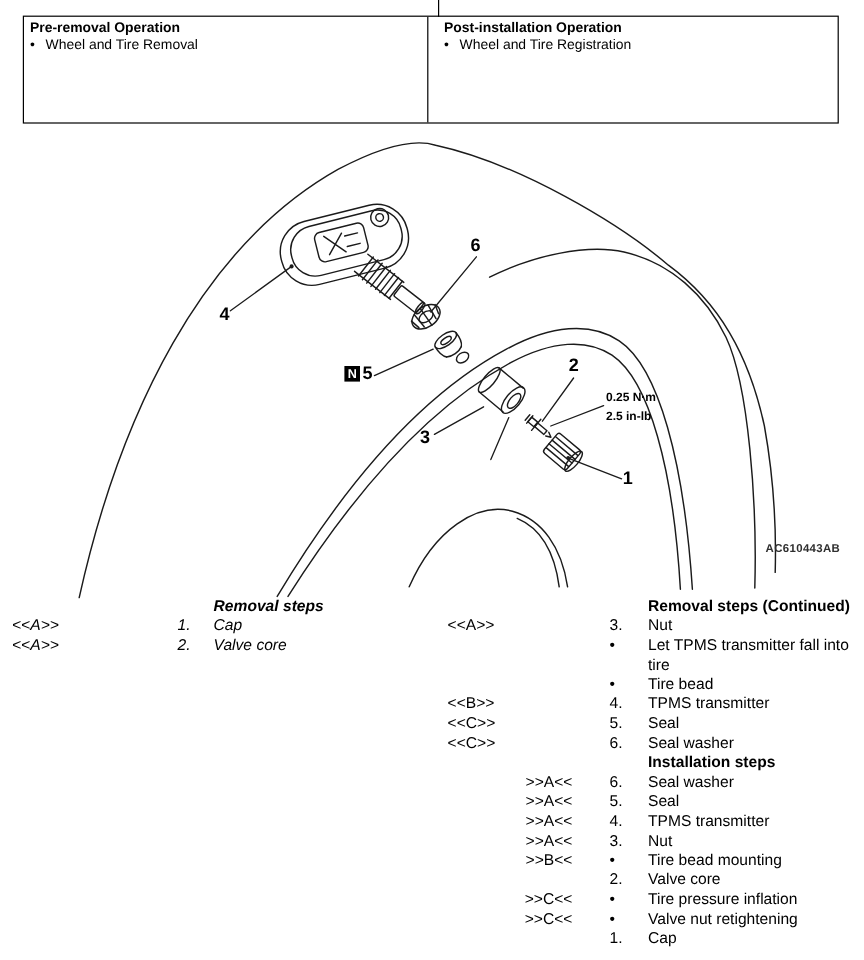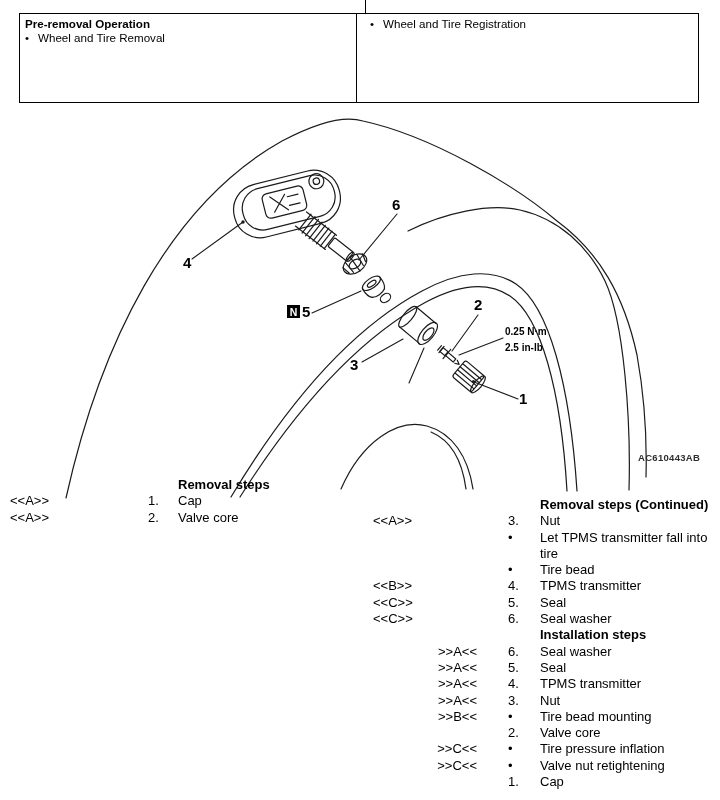--- a/index.html
+++ b/index.html
@@ -28,21 +28,21 @@
   .torque{position:absolute;font-weight:bold;font-size:10px;line-height:15.5px;white-space:nowrap;}
   .figcode{position:absolute;left:638px;top:452px;font-size:9.5px;font-weight:bold;
            color:#2f2f2f;letter-spacing:.3px;}
   .nset{position:absolute;left:287px;top:305px;display:flex;align-items:center;}
   .nbox{width:13px;height:13px;background:#000;color:#fff;font-size:10.5px;font-weight:bold;
         display:flex;align-items:center;justify-content:center;margin-right:2px;}
   .nset .n5num{font-weight:bold;font-size:15px;line-height:13px;}
 
   
   .steps-block{position:absolute;font-size:13px;line-height:16.3px;}
-  .steps-left{left:10px;top:477px;width:352px;}
+  .steps-left{left:10px;top:497px;width:352px;font-style:italic;}
   .steps-right{left:373px;top:497px;width:349px;}
   .steps-header{font-weight:bold;}
   .steps-left .steps-header{margin-left:168px;}
   .steps-right .steps-header{margin-left:167px;}
   .step-row{display:flex;}
   .step-row .marker{flex:none;width:135px;white-space:pre;}
   .steps-left .step-row .marker{width:138px;}
   .step-row .num{flex:none;width:32px;}
   .steps-left .step-row .num{width:30px;}
   .step-row .txt{flex:1;}
@@ -60,20 +60,21 @@
       <div class="ops-title">Pre-removal Operation</div>
       <div class="ops-items">
 
           <div class="ops-item">
             <span class="b"></span>
             <span class="t">Wheel and Tire Removal</span>
           </div>
         </div>
     </div>
     <div class="ops-cell post">
+      <div class="ops-title">Post-installation Operation</div>
       <div class="ops-items">
 
           <div class="ops-item">
             <span class="b"></span>
             <span class="t">Wheel and Tire Registration</span>
           </div>
 
 
         </div>
     </div>

